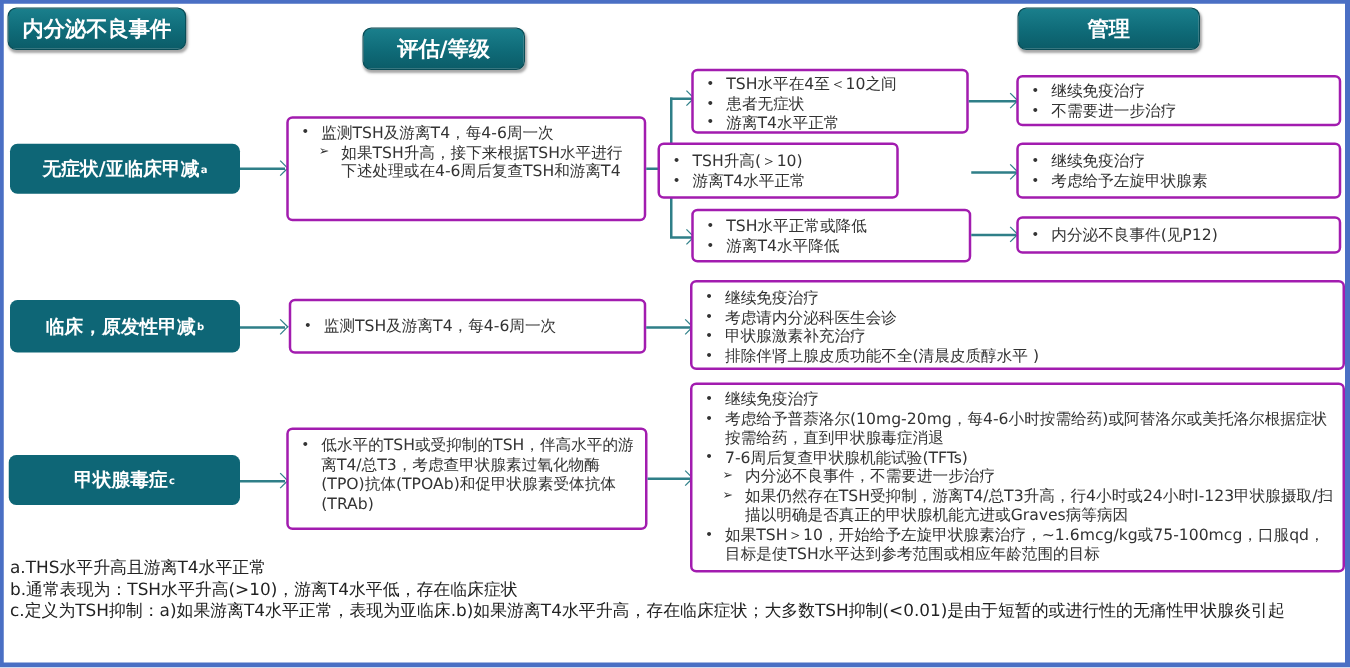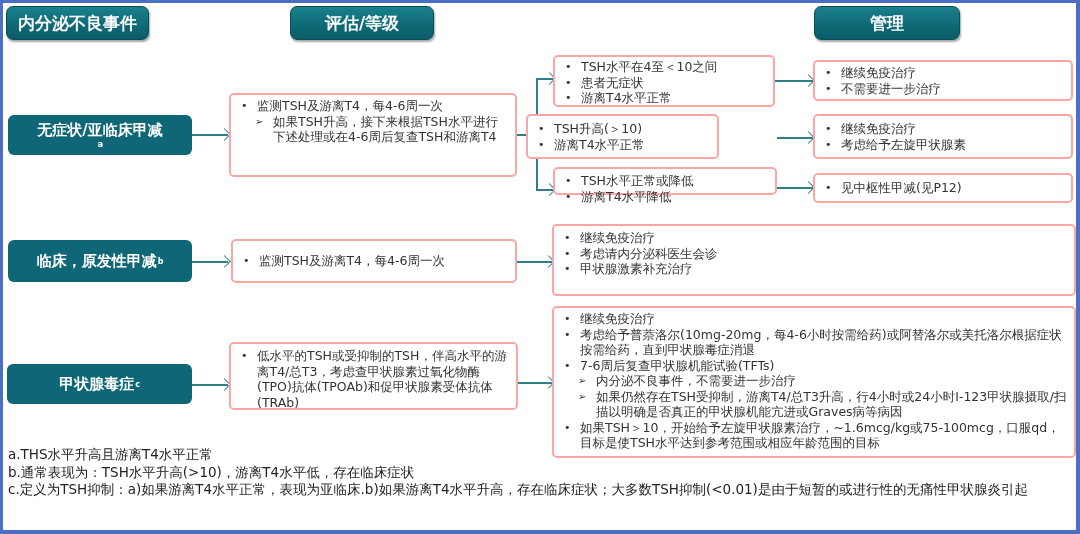--- a/index.html
+++ b/index.html
@@ -18,21 +18,21 @@
     box-shadow: 1px 2px 2px rgba(0,0,0,0.35);
     border: 1px solid #0a4d57;
   }
   .cat {
     position: absolute; height: 40px; border-radius: 6px;
     background: #0e6676; color: #fff; font-weight: bold; font-size: 15px;
     display: flex; align-items: center; justify-content: center;
   }
   .cat sup { font-size: 8px; vertical-align: super; margin-left: 1px; }
   .box {
-    position: absolute; background: #fff; border: 2px solid #fca5a5; border-radius: 5px;
+    position: absolute; background: #fff; border: 2px solid #a21caf; border-radius: 5px;
     font-size: 12.5px; line-height: 15.5px; color: #333; padding: 3px 6px 3px 6px;
   }
   .box ul { list-style: none; }
   .box li { position: relative; padding-left: 20px; }
   .box li::before { content: "•"; position: absolute; left: 4px; top: 0; font-size: 11px; }
   .box li.sub { padding-left: 36px; }
   .box li.sub::before { content: "➢"; left: 18px; font-size: 10px; }
   .line { position: absolute; background: #2f7f88; }
   .arrow {
     position: absolute; width: 9px; height: 9px;
@@ -42,28 +42,28 @@
   .foot { position: absolute; left: 8px; top: 446px; font-size: 13.5px; line-height: 17.5px; color: #222; width: 1060px; }
 </style>
 </head>
 <body>
 
 <div class="frame"></div>
 
 <div class="hdr" style="left:6px; top:6px; width:143px;">
     <span>内分泌不良事件</span>
   </div>
-<div class="hdr" style="left:290px; top:6px; width:144px;">
+<div class="hdr" style="left:290px; top:22px; width:130px;">
     <span>评估/等级</span>
   </div>
 <div class="hdr" style="left:814px; top:6px; width:146px;">
     <span>管理</span>
   </div>
 
-<div class="cat" style="left:8px; top:115px; width:184px;flex-direction:column;">
+<div class="cat" style="left:8px; top:115px; width:184px;">
   <span>无症状/亚临床甲减</span>
     <sup>a</sup>
 </div>
 <div class="line" style="left:192px; top:134px; width:36px; height:1.5px;"></div>
 <div class="arrow" style="left:220px; top:130px;"></div>
 
 <div class="box" style="left:229px; top:93px; width:288px; height:84px;">
   <ul>
     <li>监测TSH及游离T4，每4-6周一次</li>
     <li class="sub">如果TSH升高，接下来根据TSH水平进行下述处理或在4-6周后复查TSH和游离T4</li>
@@ -85,21 +85,21 @@
     <li>患者无症状</li>
     <li>游离T4水平正常</li>
   </ul>
 </div>
 <div class="box" style="left:526px; top:114px; width:193px; height:45px; padding-top:5px;">
   <ul>
     <li>TSH升高(＞10)</li>
     <li>游离T4水平正常</li>
   </ul>
 </div>
-<div class="box" style="left:553px; top:167px; width:224px; height:28px; padding-top:4px;">
+<div class="box" style="left:553px; top:167px; width:224px; height:43px; padding-top:4px;">
   <ul>
     <li>TSH水平正常或降低</li>
     <li>游离T4水平降低</li>
   </ul>
 </div>
 
 <div class="line" style="left:775px; top:80px; width:38px; height:1.5px;"></div>
 <div class="arrow" style="left:804px; top:76px;"></div>
 <div class="line" style="left:777px; top:137px; width:36px; height:1.5px;"></div>
 <div class="arrow" style="left:804px; top:133px;"></div>
@@ -113,21 +113,21 @@
   </ul>
 </div>
 <div class="box" style="left:813px; top:114px; width:260px; height:45px; padding-top:5px;">
   <ul>
     <li>继续免疫治疗</li>
     <li>考虑给予左旋甲状腺素</li>
   </ul>
 </div>
 <div class="box" style="left:813px; top:173px; width:260px; height:30px; padding-top:5px;">
   <ul>
-    <li>见中枢性甲减(见P12)</li>
+    <li>内分泌不良事件(见P12)</li>
   </ul>
 </div>
 
 <div class="cat" style="left:8px; top:240px; width:184px; height:42px;align-items:center;">
   <span>临床，原发性甲减</span>
     <sup>b</sup>
 </div>
 <div class="line" style="left:192px; top:261px; width:36px; height:1.5px;"></div>
 <div class="arrow" style="left:220px; top:257px;"></div>
 <div class="box" style="left:231px; top:239px; width:286px; height:44px; padding-top:12px;">
@@ -135,30 +135,31 @@
     <li>监测TSH及游离T4，每4-6周一次</li>
   </ul>
 </div>
 <div class="line" style="left:517px; top:261px; width:36px; height:1.5px;"></div>
 <div class="arrow" style="left:544px; top:257px;"></div>
 <div class="box" style="left:552px; top:224px; width:524px; height:72px; padding-top:4px;">
   <ul>
     <li>继续免疫治疗</li>
     <li>考虑请内分泌科医生会诊</li>
     <li>甲状腺激素补充治疗</li>
+    <li>排除伴肾上腺皮质功能不全(清晨皮质醇水平 )</li>
   </ul>
 </div>
 
 <div class="cat" style="left:7px; top:364px; width:185px; height:40px;text-align:right;">
   <span>甲状腺毒症</span>
     <sup>c</sup>
 </div>
 <div class="line" style="left:192px; top:384px; width:36px; height:1.5px;"></div>
 <div class="arrow" style="left:220px; top:380px;"></div>
-<div class="box" style="left:229px; top:342px; width:289px; height:68px; padding-top:4px;">
+<div class="box" style="left:229px; top:342px; width:289px; height:82px; padding-top:4px;">
   <ul>
     <li>低水平的TSH或受抑制的TSH，伴高水平的游离T4/总T3，考虑查甲状腺素过氧化物酶(TPO)抗体(TPOAb)和促甲状腺素受体抗体(TRAb)</li>
   </ul>
 </div>
 <div class="line" style="left:518px; top:382px; width:35px; height:1.5px;"></div>
 <div class="arrow" style="left:544px; top:378px;"></div>
 <div class="box" style="left:552px; top:306px; width:524px; height:152px; padding-top:3px;">
   <ul>
     <li>继续免疫治疗</li>
     <li>考虑给予普萘洛尔(10mg-20mg，每4-6小时按需给药)或阿替洛尔或美托洛尔根据症状按需给药，直到甲状腺毒症消退</li>

